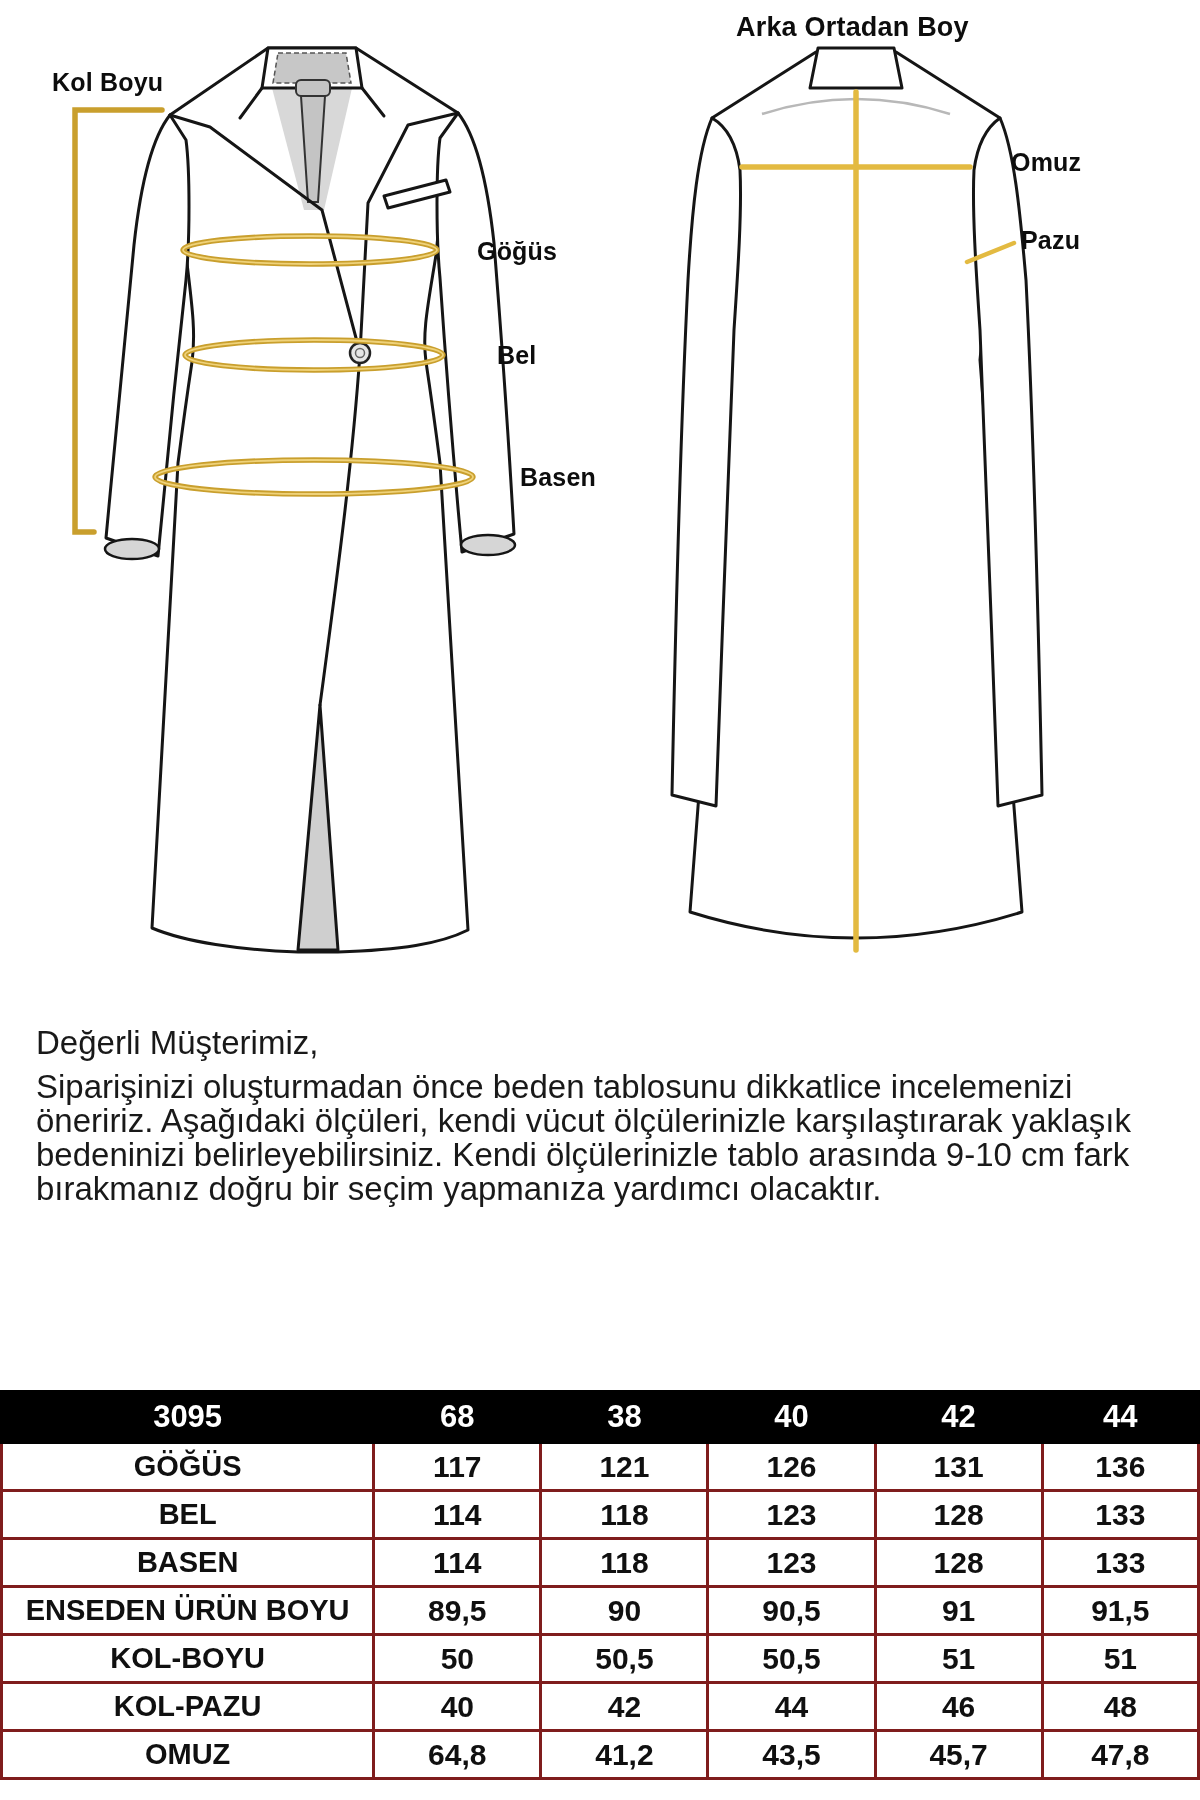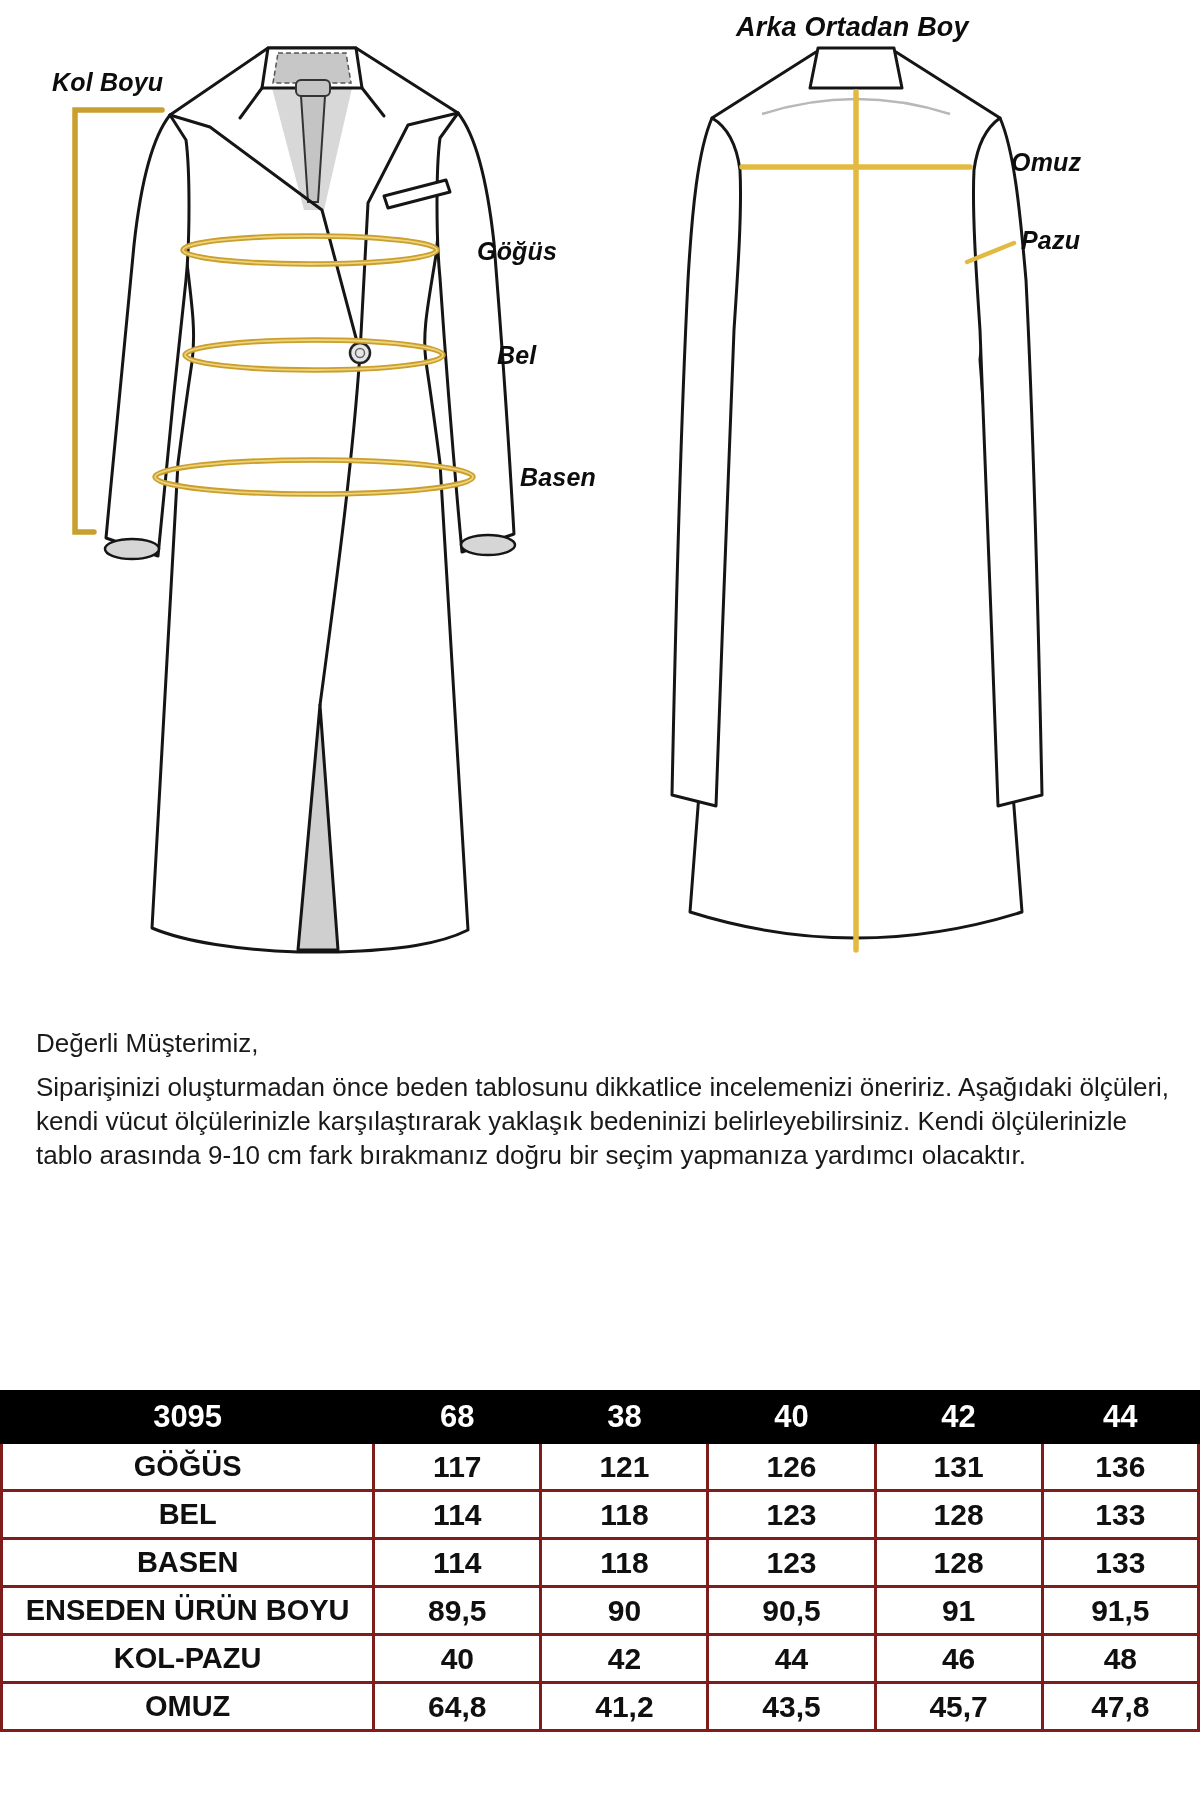--- a/index.html
+++ b/index.html
@@ -13,30 +13,30 @@
   html,body{margin:0;padding:0;background:#ffffff;}
   .page{
     position:relative;width:1200px;height:1800px;background:#ffffff;overflow:hidden;
     font-family:"Liberation Sans","DejaVu Sans",sans-serif;color:#151515;
   }
   
   .diagram{position:absolute;left:0;top:0;width:1200px;height:1020px;}
   .diagram svg{position:absolute;left:0;top:0;}
   .mlabel{
     position:absolute;font-size:25px;font-weight:600;color:#0d0d0d;
-    letter-spacing:.2px;white-space:nowrap;font-style:italic;
+    letter-spacing:.2px;white-space:nowrap;
   }
   .mlabel.big{font-size:27px;}
   .ln{fill:#ffffff;stroke:var(--ink);stroke-width:3;stroke-linejoin:round;}
   .thin{fill:none;stroke:var(--ink);stroke-width:3;stroke-linejoin:round;stroke-linecap:round;}
   .goldln{fill:none;stroke:var(--gold);stroke-width:5.5;stroke-linecap:round;}
   .goldhl{fill:none;stroke:#EFD27A;stroke-width:1.8;stroke-linecap:round;}
   .yellowln{fill:none;stroke:var(--yellow);stroke-width:5.5;stroke-linecap:round;}
   
-  .info{position:absolute;left:36px;top:1026px;width:1150px;font-size:26px;line-height:34px;font-weight:500;color:#191919;}
+  .info{position:absolute;left:36px;top:1026px;width:1150px;font-size:33px;line-height:34px;font-weight:500;color:#191919;}
   .info p{margin:0 0 10px 0;}
   .info p.closing{margin-top:26px;}
   
   table.sizes{
     position:absolute;left:0;top:1390px;width:1200px;
     border-collapse:collapse;table-layout:fixed;
   }
   table.sizes th,table.sizes td{
     border:3px solid #7f1d1d;height:48px;padding:0;
     text-align:center;vertical-align:middle;
@@ -208,20 +208,28 @@
         </tr>
         <tr>
           <th>ENSEDEN ÜRÜN BOYU</th>
           <td>89,5</td>
           <td>90</td>
           <td>90,5</td>
           <td>91</td>
           <td>91,5</td>
         </tr>
         <tr>
+          <th>KOL-BOYU</th>
+          <td>50</td>
+          <td>50,5</td>
+          <td>50,5</td>
+          <td>51</td>
+          <td>51</td>
+        </tr>
+        <tr>
           <th>KOL-PAZU</th>
           <td>40</td>
           <td>42</td>
           <td>44</td>
           <td>46</td>
           <td>48</td>
         </tr>
         <tr>
           <th>OMUZ</th>
           <td>64,8</td>

